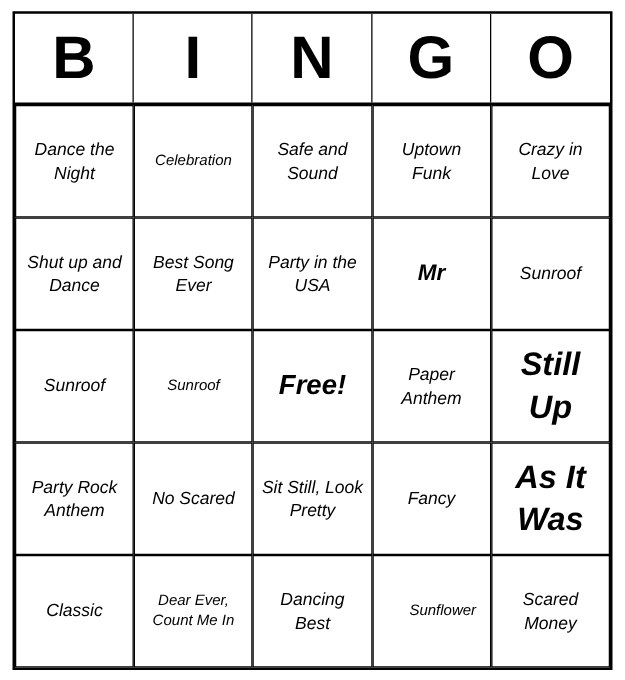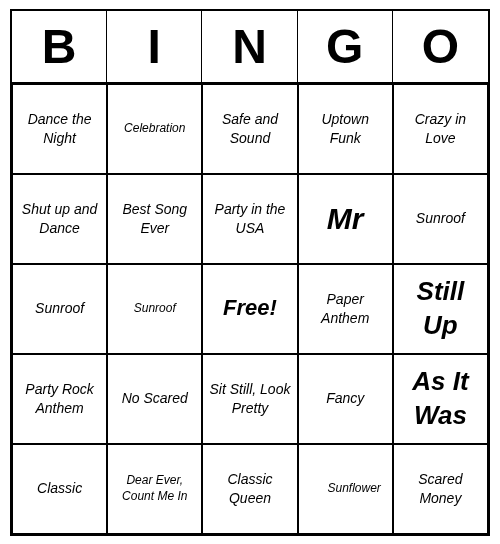--- a/index.html
+++ b/index.html
@@ -46,21 +46,21 @@
       text-align: center;
       padding: 6px;
       font-size: 14px;
       line-height: 1.3;
     }
     .bingo-cell.free {
       font-size: 22px;
       font-weight: bold;
     }
     .bingo-cell.large-text {
-      font-size: 30px;
+      font-size: 18px;
       font-weight: bold;
     }
     .bingo-cell.xl-text {
       font-size: 26px;
       font-weight: bold;
     }
   </style>
 </head>
 <body>
 
@@ -88,17 +88,17 @@
       <div class="bingo-cell free">Free!</div>
       <div class="bingo-cell">Paper Anthem</div>
       <div class="bingo-cell xl-text">Still Up</div>
       <div class="bingo-cell">Party Rock Anthem</div>
       <div class="bingo-cell">No Scared</div>
       <div class="bingo-cell">Sit Still, Look Pretty</div>
       <div class="bingo-cell">Fancy</div>
       <div class="bingo-cell xl-text">As It Was</div>
       <div class="bingo-cell">Classic</div>
       <div class="bingo-cell" style="font-size: 12px;">Dear Ever, Count Me In</div>
-      <div class="bingo-cell">Classic Queen</div>
+      <div class="bingo-cell">Dancing Best</div>
       <div class="bingo-cell" style="font-size: 12px; padding-left: 24px;">Sunflower</div>
       <div class="bingo-cell">Scared Money</div>
     </div>
 </div>
 
 </body></html>

